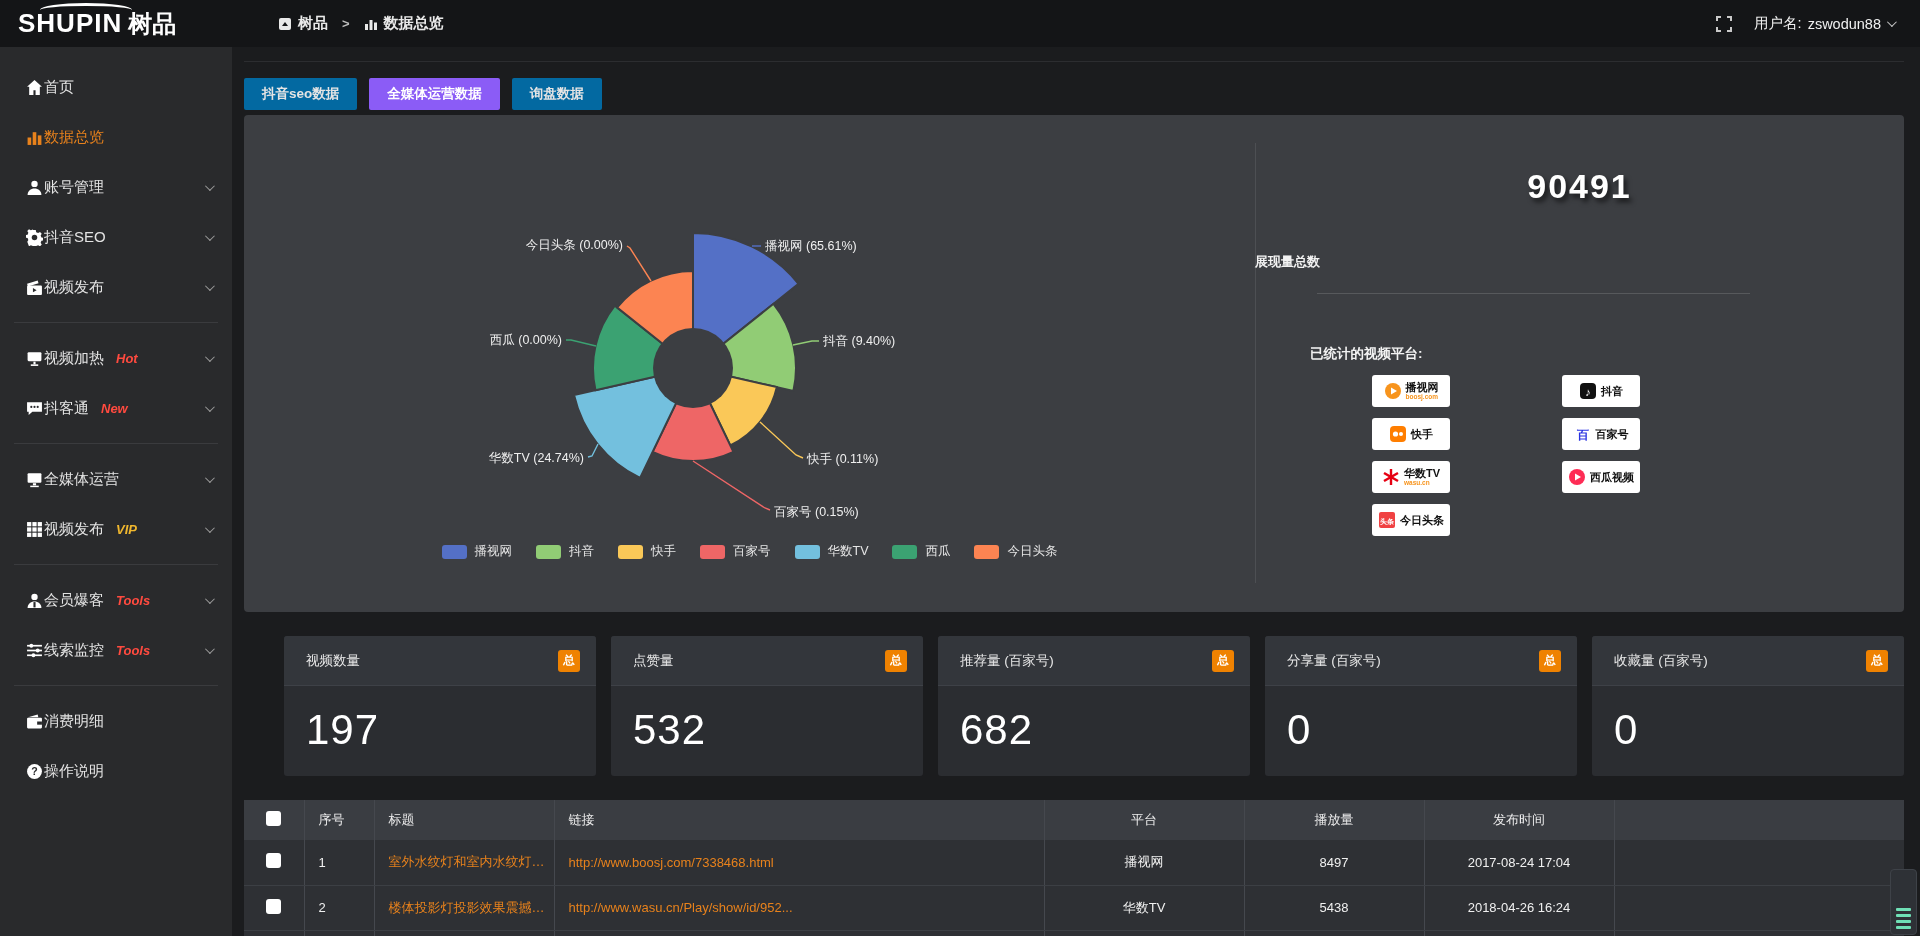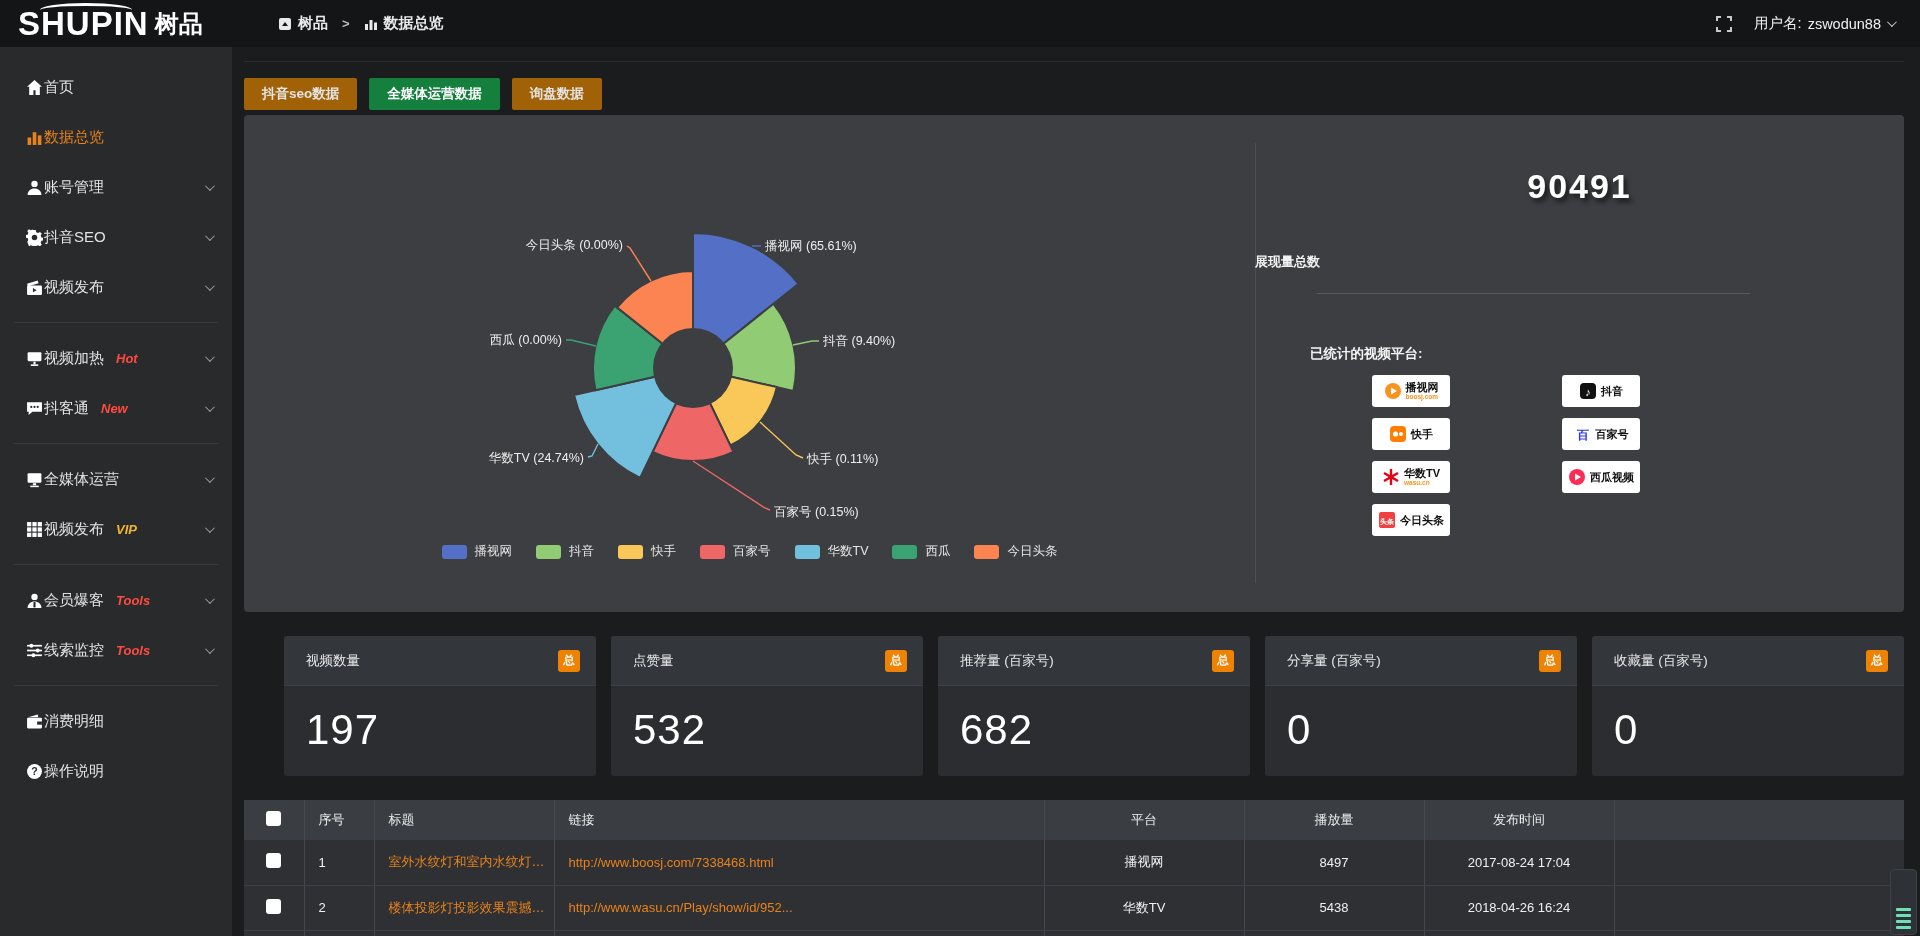--- a/index.html
+++ b/index.html
@@ -5,21 +5,21 @@
   * { margin:0; padding:0; box-sizing:border-box; }
   html,body { width:1920px; height:936px; overflow:hidden; background:#1b1c1e;
     font-family:"Liberation Sans","DejaVu Sans",sans-serif; }
 
   
   #topbar { position:absolute; left:0; top:0; width:1920px; height:47px; background:#141517;
     display:flex; align-items:center; z-index:5; }
   .logo { position:relative; width:232px; height:47px; display:flex; align-items:center; padding-left:18px; cursor:pointer; }
   .logo-arc { position:absolute; left:40px; top:3px; width:92px; height:14px;
     border-top:3px solid #fff; border-radius:100% 100% 0 0/100% 100% 0 0; }
-  .logo-en { color:#fff; font-weight:800; font-size:33px; letter-spacing:1px; line-height:47px; }
+  .logo-en { color:#fff; font-weight:800; font-size:26px; letter-spacing:1px; line-height:47px; }
   .logo-cn { color:#fff; font-weight:700; font-size:24px; margin-left:6px; }
   .crumbs { display:flex; align-items:center; margin-left:46px; color:#e9e9e9; font-size:15px; font-weight:600; }
   .crumbs .sep { margin:0 14px; color:#bdbdbd; font-size:13px; }
   .crumbs svg { margin-right:6px; }
   .crumb-link { display:flex; align-items:center; cursor:pointer; }
   .top-right { margin-left:auto; display:flex; align-items:center; padding-right:26px; gap:22px; }
   #fs-btn { cursor:pointer; opacity:.92; }
   .user { color:#f0f0f0; font-size:14.5px; display:flex; align-items:center; gap:6px; cursor:pointer; }
   .chev { display:inline-block; width:7px; height:7px; border-right:1.7px solid #c9c9c9;
     border-bottom:1.7px solid #c9c9c9; transform:rotate(45deg) translateY(-2px); }
@@ -31,23 +31,23 @@
   .side-item .s-label { font-size:15px; margin-left:1px; white-space:nowrap; }
   .side-item.active { color:#e8821c; }
   .side-item.active .s-label { color:#e8821c; }
   .s-badge { font-size:13px; font-weight:700; font-style:italic; margin-left:12px; }
   .side-item .chev { margin-left:auto; border-color:#9b9b9b; }
   .side-div { height:1px; background:#3a3b3e; margin:10px 14px; }
 
   
   #crumb-line { position:absolute; left:244px; top:61px; width:1660px; height:1px; background:#2c2d30; }
   #tabs { position:absolute; left:244px; top:78px; display:flex; gap:12px; }
-  .tab { height:32px; padding:0 18px; display:flex; align-items:center; background:#a16207;
+  .tab { height:32px; padding:0 18px; display:flex; align-items:center; background:#0369a1;
     color:#e4e4e4; font-size:13.5px; font-weight:700; border-radius:2px; cursor:pointer; }
-  .tab.active { background:#15803d; color:#fff; }
+  .tab.active { background:#8b5cf6; color:#fff; }
 
   #panel { position:absolute; left:244px; top:115px; width:1660px; height:497px; background:#3c3e42; border-radius:4px; }
   #pie-svg { position:absolute; left:0; top:0; }
   #vdiv { position:absolute; left:1011px; top:28px; width:1px; height:440px; background:rgba(255,255,255,.09); }
   #legend { position:absolute; left:0; top:428px; width:1011px; display:flex; justify-content:center; gap:24px; }
   .lg-item { display:flex; align-items:center; gap:8px; cursor:pointer; }
   .lg-sw { width:25px; height:14px; border-radius:3px; }
   .lg-tx { color:#e6e6e6; font-size:12.5px; }
 
   #total-val { position:absolute; left:1011px; top:52px; width:649px; text-align:center; color:#fff;

